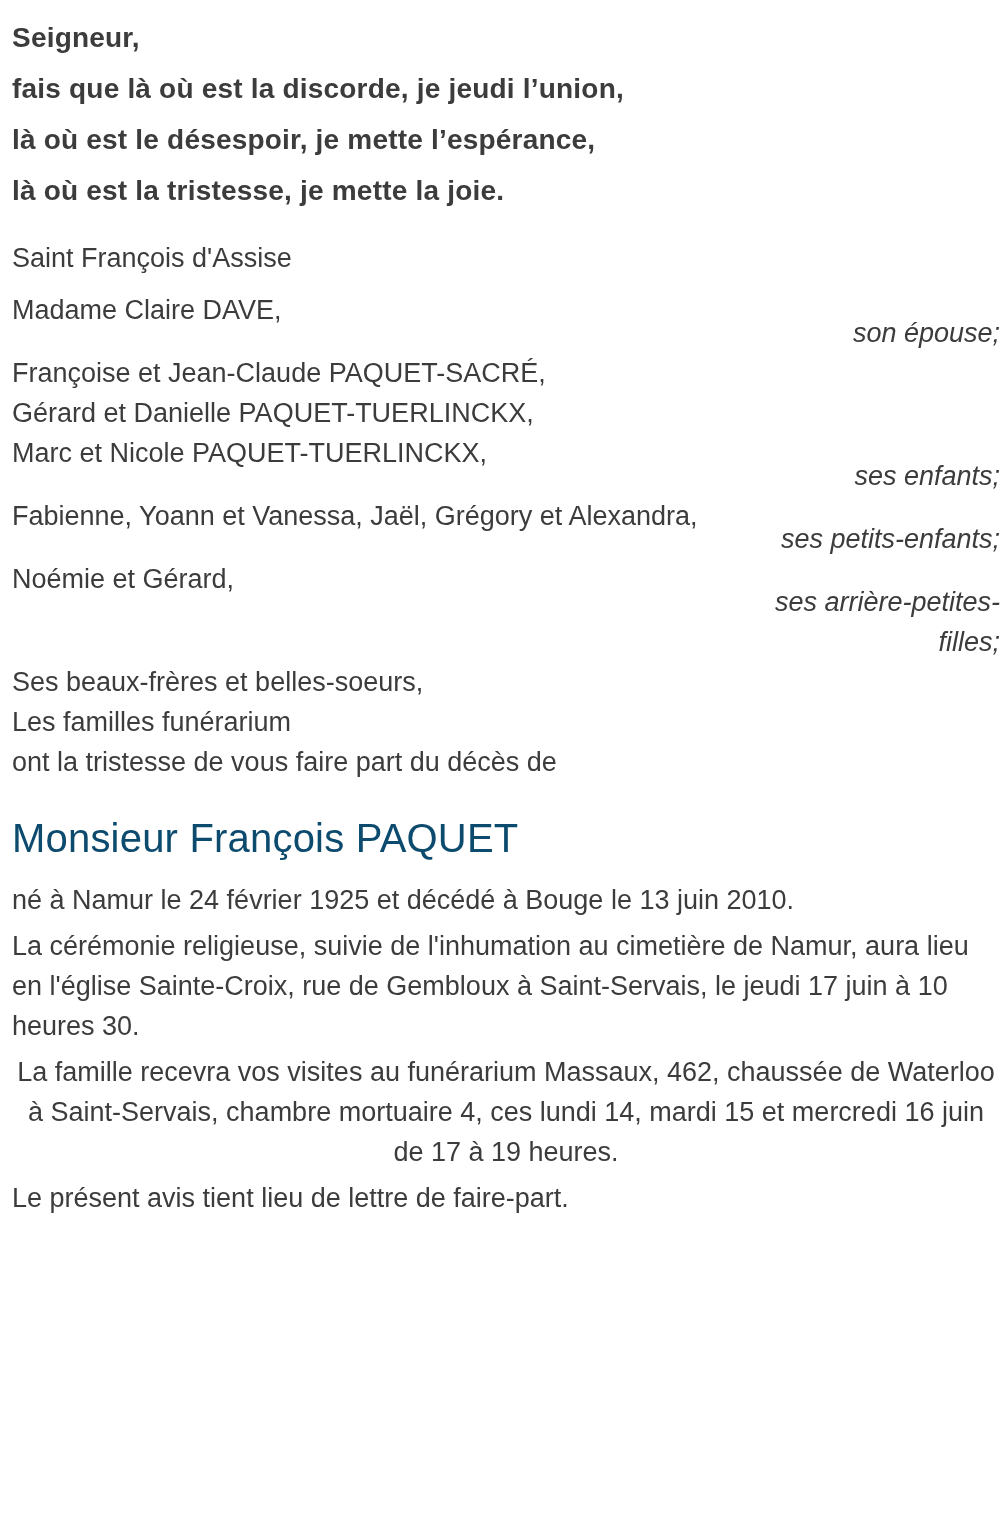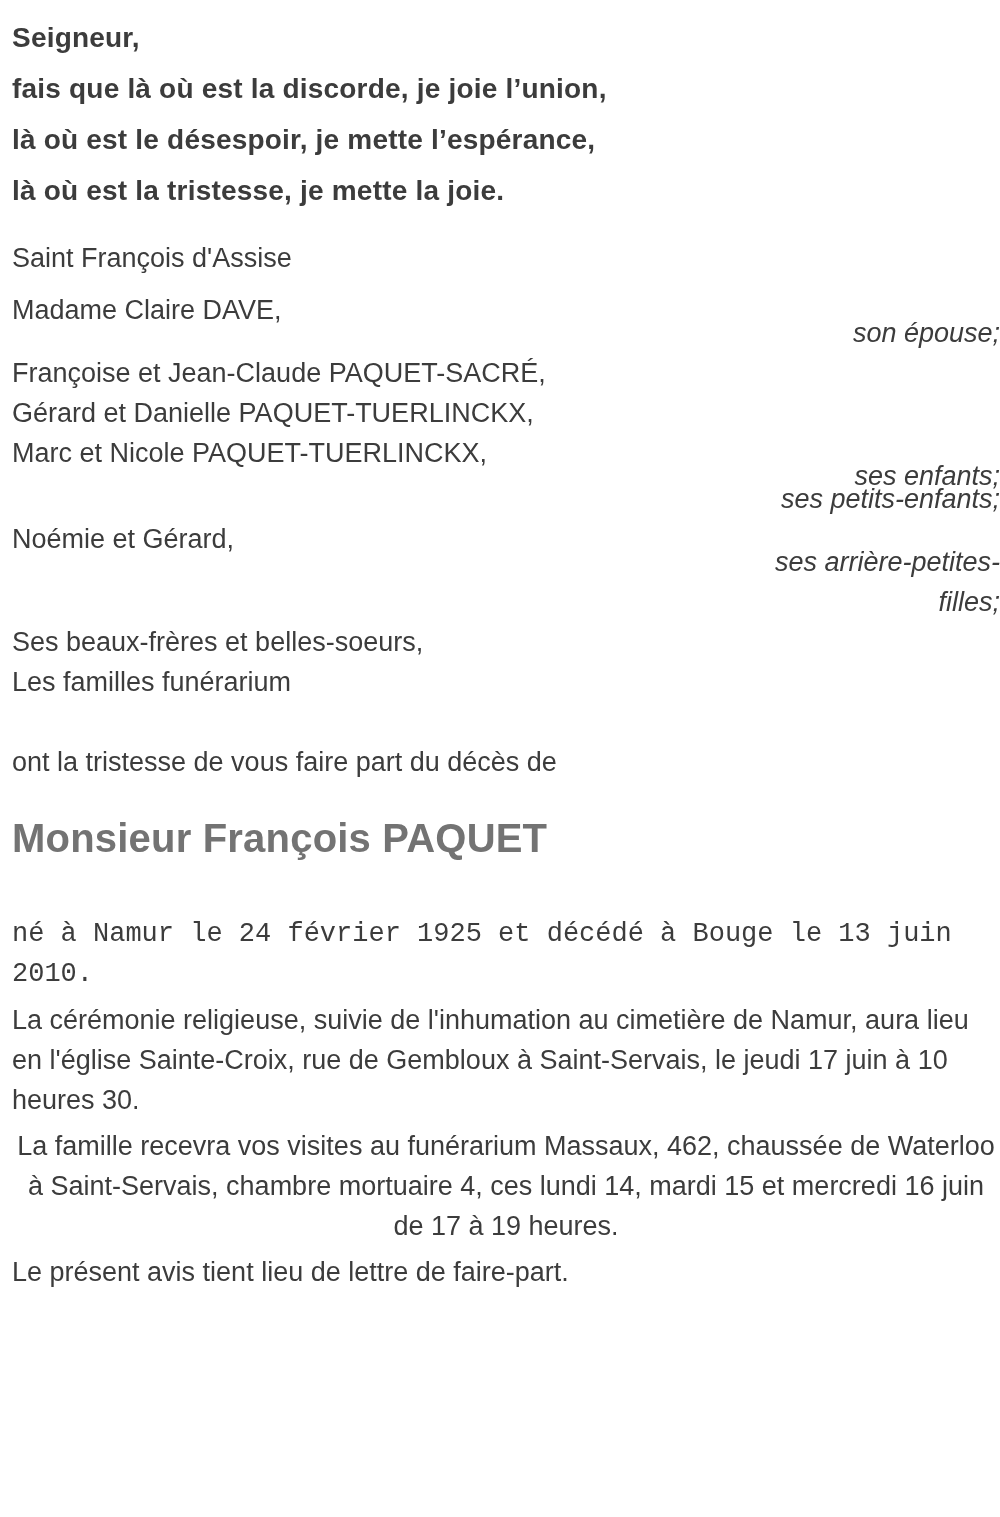--- a/index.html
+++ b/index.html
@@ -40,70 +40,70 @@
     text-align: right;
     line-height: 40px;
     margin-top: -17px;
   }
   .relation-narrow {
     max-width: 258px;
     margin-left: auto;
   }
 
   .announcement {
-    margin-top: 40px;
     line-height: 40px;
   }
 
   .deceased-name {
     margin-top: 30px;
     font-size: 40px;
-    font-weight: 700;
+    font-weight: 400;
     line-height: 52px;
-    color: #737373;
+    color: #0c4a6e;
     letter-spacing: 0.2px;
   }
 
   .honors { margin-top: 44px; }
   .honors .name { line-height: 40px; }
 
   .para {
     margin-top: 6px;
     line-height: 40px;
   }
-  .para-first { margin-top: 50px; font-family: Liberation Mono, monospace; }
+  .para-first { margin-top: 16px; }
   .bold { font-weight: 400; text-align: center; }
 </style>
 </head>
 <body>
 
 <main class="notice">
 
   <section>
     <p class="prayer-line">Seigneur,</p>
-    <p class="prayer-line">fais que là où est la discorde, je joie l’union,</p>
+    <p class="prayer-line">fais que là où est la discorde, je jeudi l’union,</p>
     <p class="prayer-line">là où est le désespoir, je mette l’espérance,</p>
     <p class="prayer-line">là où est la tristesse, je mette la joie.</p>
     <p class="attribution">Saint François d'Assise</p>
   </section>
 
   <section class="family">
     <div>
       <p class="name">Madame Claire DAVE,</p>
       <p class="relation">son épouse;</p>
     </div>
 
     <div>
       <p class="name">Françoise et Jean-Claude PAQUET-SACRÉ,</p>
       <p class="name">Gérard et Danielle PAQUET-TUERLINCKX,</p>
       <p class="name">Marc et Nicole PAQUET-TUERLINCKX,</p>
       <p class="relation">ses enfants;</p>
     </div>
 
     <div>
+      <p class="name">Fabienne, Yoann et Vanessa, Jaël, Grégory et Alexandra,</p>
       <p class="relation">ses petits-enfants;</p>
     </div>
 
     <div>
       <p class="name">Noémie et Gérard,</p>
       <p class="relation relation-narrow">ses arrière-petites-filles;</p>
     </div>
 
     <div>
       <p class="name">Ses beaux-frères et belles-soeurs,</p>

